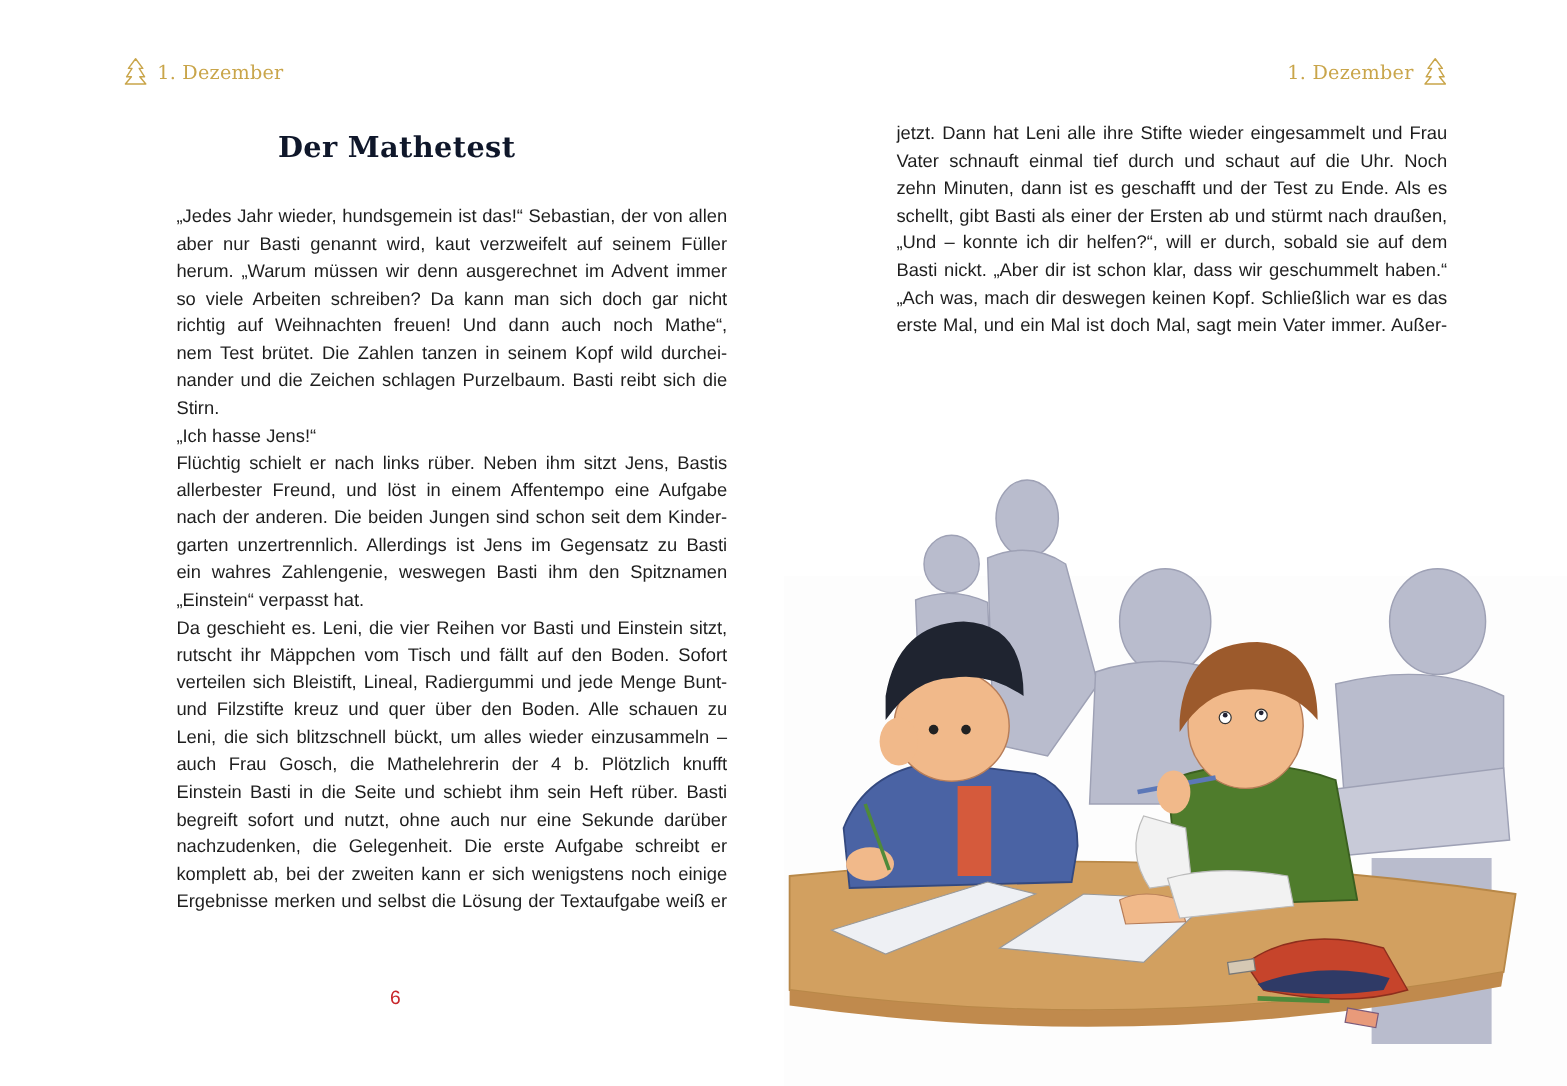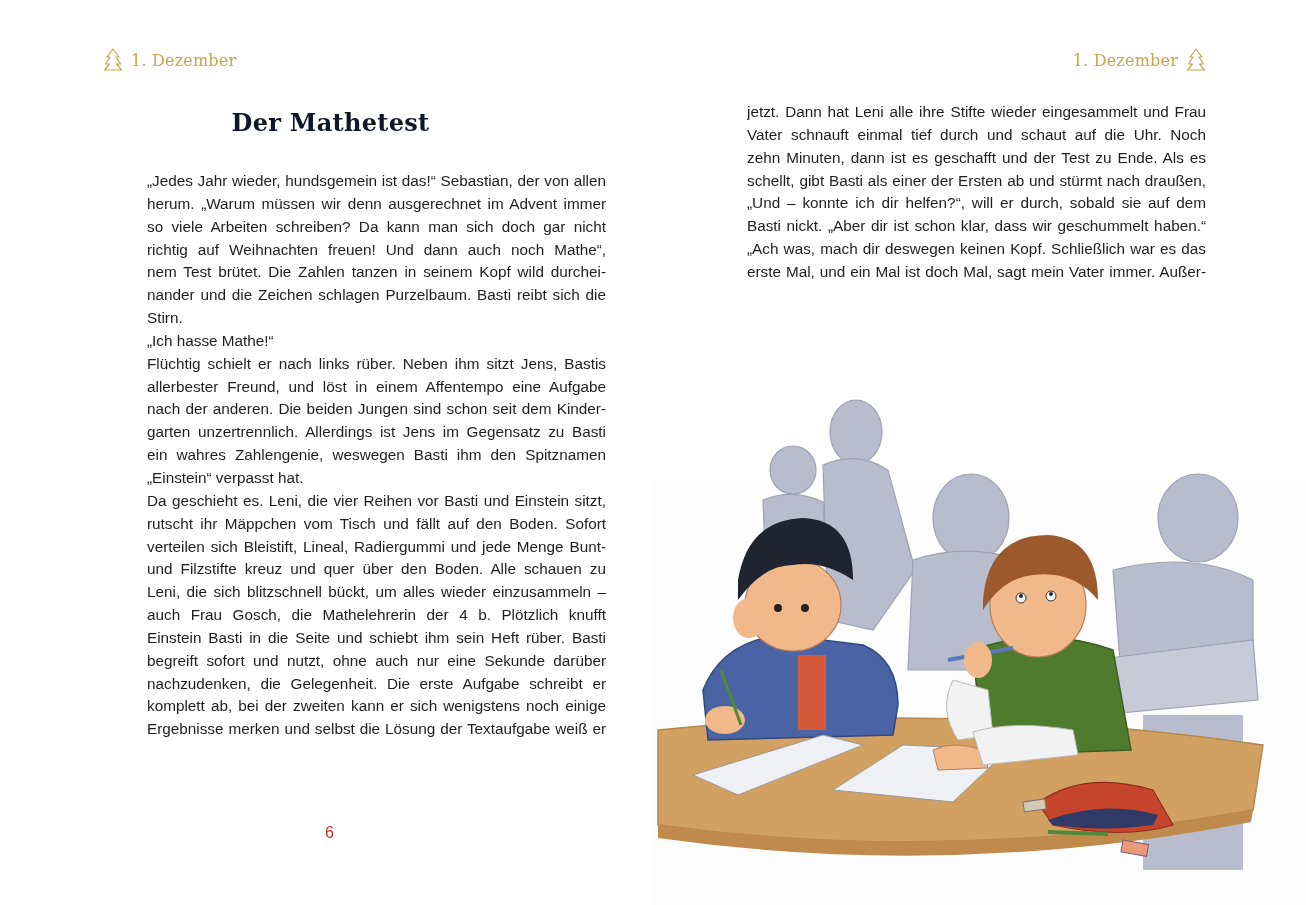--- a/index.html
+++ b/index.html
@@ -38,27 +38,28 @@
     <svg class="tree" viewBox="0 0 20 24">
       <path d="M10 1 L4 9 L7 9 L2.5 16 L6.5 16 L1.5 22 L18.5 22 L13.5 16 L17.5 16 L13 9 L16 9 Z" fill="none" stroke="#c9a54a" stroke-width="1.2" stroke-linejoin="round"></path>
     </svg>
     <span>1. Dezember</span>
   </div>
 
   <div class="chapter-title">Der Mathetest</div>
 
   <div class="body-text left-text">
     <span class="ln">„Jedes Jahr wieder, hundsgemein ist das!“ Sebastian, der von allen</span>
+    <span class="ln">aber nur Basti genannt wird, kaut verzweifelt auf seinem Füller</span>
     <span class="ln">herum. „Warum müssen wir denn ausgerechnet im Advent immer</span>
     <span class="ln">so viele Arbeiten schreiben? Da kann man sich doch gar nicht</span>
     <span class="ln">richtig auf Weihnachten freuen! Und dann auch noch Mathe“,</span>
     <span class="ln">nem Test brütet. Die Zahlen tanzen in seinem Kopf wild durchei-</span>
     <span class="ln">nander und die Zeichen schlagen Purzelbaum. Basti reibt sich die</span>
     <span class="ln last">Stirn.</span>
-    <span class="ln last">„Ich hasse Mathe!“</span>
+    <span class="ln last">„Ich hasse Jens!“</span>
     <span class="ln">Flüchtig schielt er nach links rüber. Neben ihm sitzt Jens, Bastis</span>
     <span class="ln">allerbester Freund, und löst in einem Affentempo eine Aufgabe</span>
     <span class="ln">nach der anderen. Die beiden Jungen sind schon seit dem Kinder-</span>
     <span class="ln">garten unzertrennlich. Allerdings ist Jens im Gegensatz zu Basti</span>
     <span class="ln">ein wahres Zahlengenie, weswegen Basti ihm den Spitznamen</span>
     <span class="ln last">„Einstein“ verpasst hat.</span>
     <span class="ln">Da geschieht es. Leni, die vier Reihen vor Basti und Einstein sitzt,</span>
     <span class="ln">rutscht ihr Mäppchen vom Tisch und fällt auf den Boden. Sofort</span>
     <span class="ln">verteilen sich Bleistift, Lineal, Radiergummi und jede Menge Bunt-</span>
     <span class="ln">und Filzstifte kreuz und quer über den Boden. Alle schauen zu</span>

